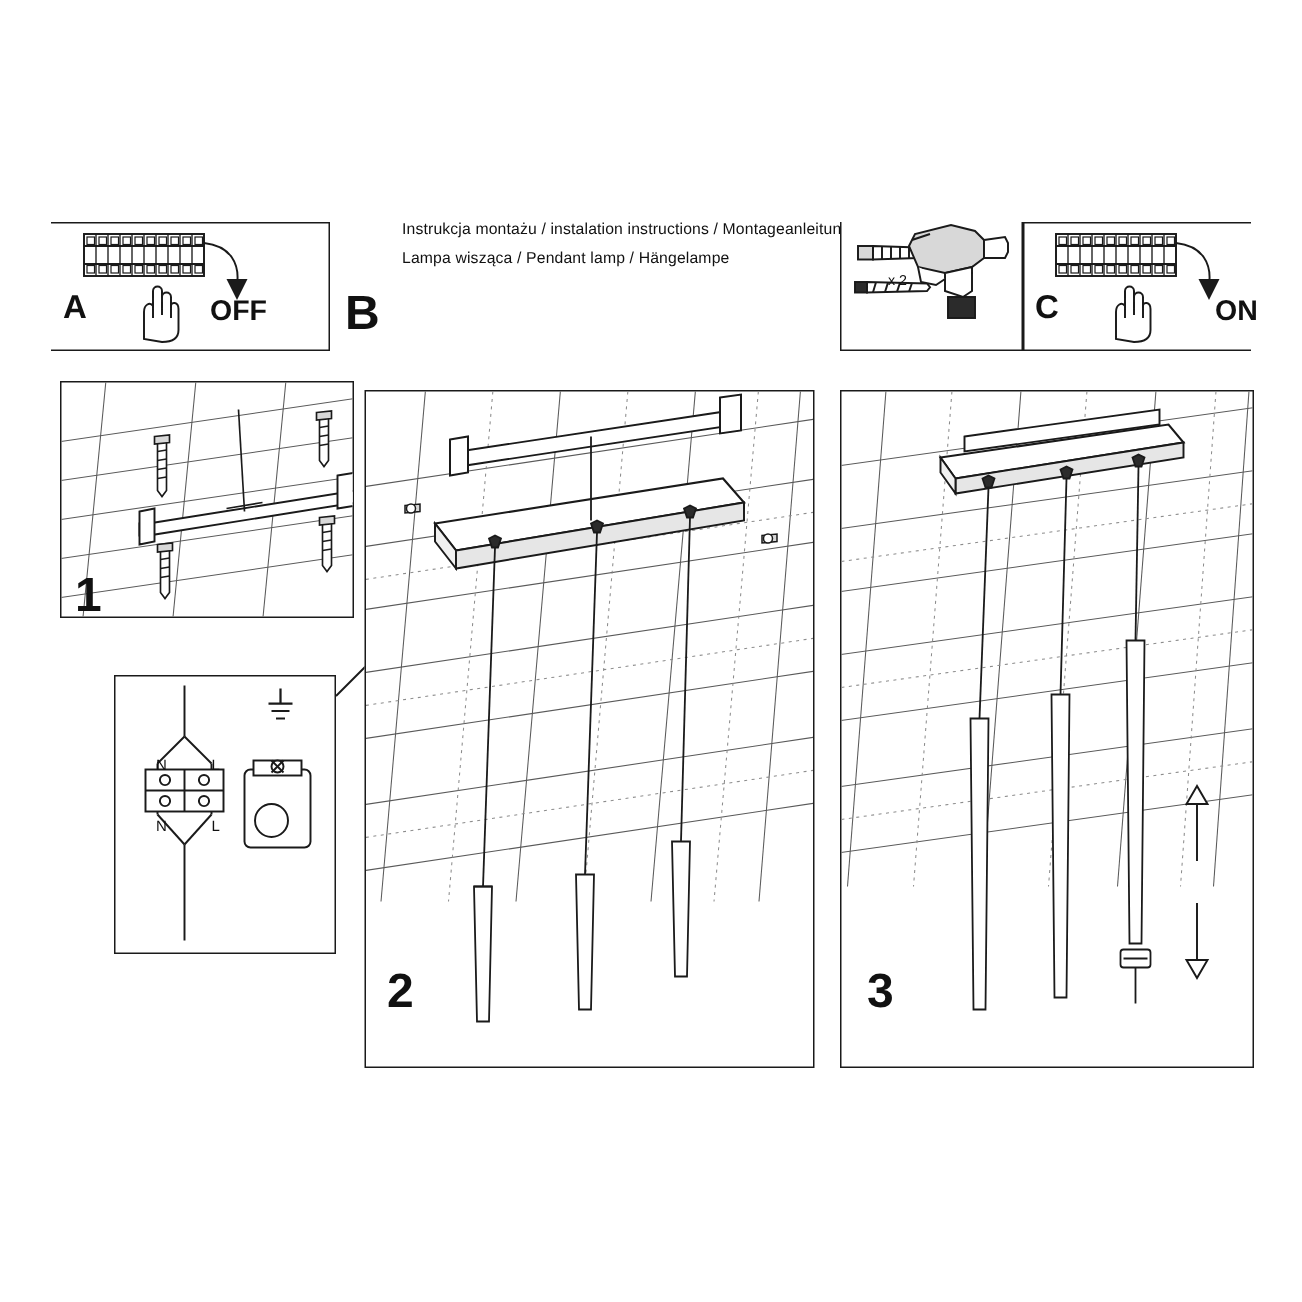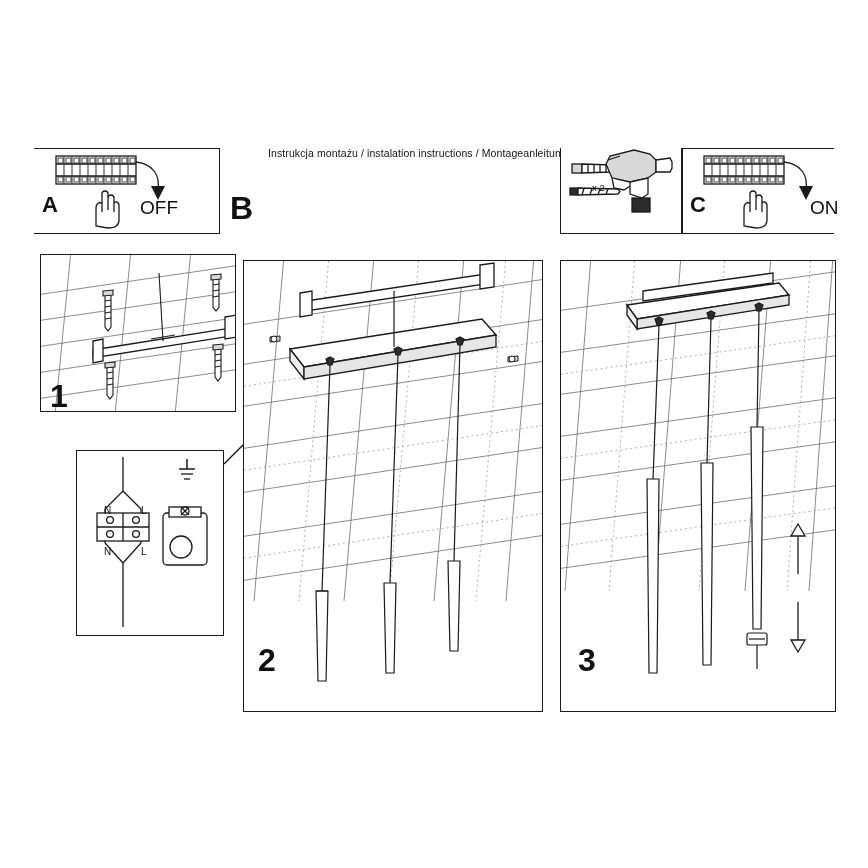--- a/index.html
+++ b/index.html
@@ -28,21 +28,21 @@
     position: absolute;
     font-size: 10.5px;
     line-height: 14px;
     letter-spacing: 0.1px;
     color: #111;
     white-space: nowrap;
   }
   .bigletter { font-size: 30px; font-weight: bold; color: #111; position: absolute; }
   .numlabel { font-size: 32px; font-weight: bold; color: #111; position: absolute; }
   .smalltxt { position: absolute; font-size: 11px; color: #111; }
-  .onoff { position: absolute; font-size: 19px; font-weight: normal; color: #111; }
+  .onoff { position: absolute; font-size: 19px; font-weight: bold; color: #111; }
   .xlabel { position: absolute; font-size: 9.5px; color: #111; }
 
   svg { display: block; }
   .stroke { fill: none; stroke: #1a1a1a; stroke-width: 1.3; }
   .stroke-thin { fill: none; stroke: #5a5a5a; stroke-width: 0.7; }
   .stroke-dot { fill: none; stroke: #8c8c8c; stroke-width: 0.7; stroke-dasharray: 2 3; }
 </style>
 </head>
 <body>
 
@@ -104,20 +104,21 @@
   <svg class="abs" style="left:130px; top:158px;" width="40" height="46" viewBox="0 0 40 46">
     <path class="stroke" stroke-width="2.2" d="M6 4 C24 6 30 18 28 32"></path>
     <path d="M28 42 L21 28 L35 28 Z" fill="#1a1a1a"></path>
   </svg>
 
   <div class="onoff" style="left:140px; top:197px;">OFF</div>
 
   <div class="bigletter" style="left:230px; top:190px; font-size:32px;">B</div>
 
   <div class="title-text" style="left:268px; top:146px;">Instrukcja montażu / instalation instructions / Montageanleitung</div>
+  <div class="title-text" style="left:268px; top:165px;">Lampa wisząca / Pendant lamp / Hängelampe</div>
 
   <div class="box" style="left:560px; top:148px; width:122px; height:86px; border-top:none; border-bottom:1.4px solid #1a1a1a; border-left:1.4px solid #1a1a1a; border-right:1.4px solid #1a1a1a;"></div>
 
   <svg class="abs" style="left:568px; top:158px;" width="58" height="52" viewBox="0 0 58 52">
     <g class="stroke">
       <rect x="4" y="6" width="10" height="9" fill="#d8d8d8"></rect>
       <path d="M14 6 L44 7 L46 9 L46 12 L44 14 L14 15 Z" fill="#ffffff"></path>
       <line x1="20" y1="6.5" x2="20" y2="14.8"></line>
         <line x1="26" y1="6.6" x2="26" y2="14.7"></line>
       <line x1="32" y1="6.7" x2="32" y2="14.6"></line>

